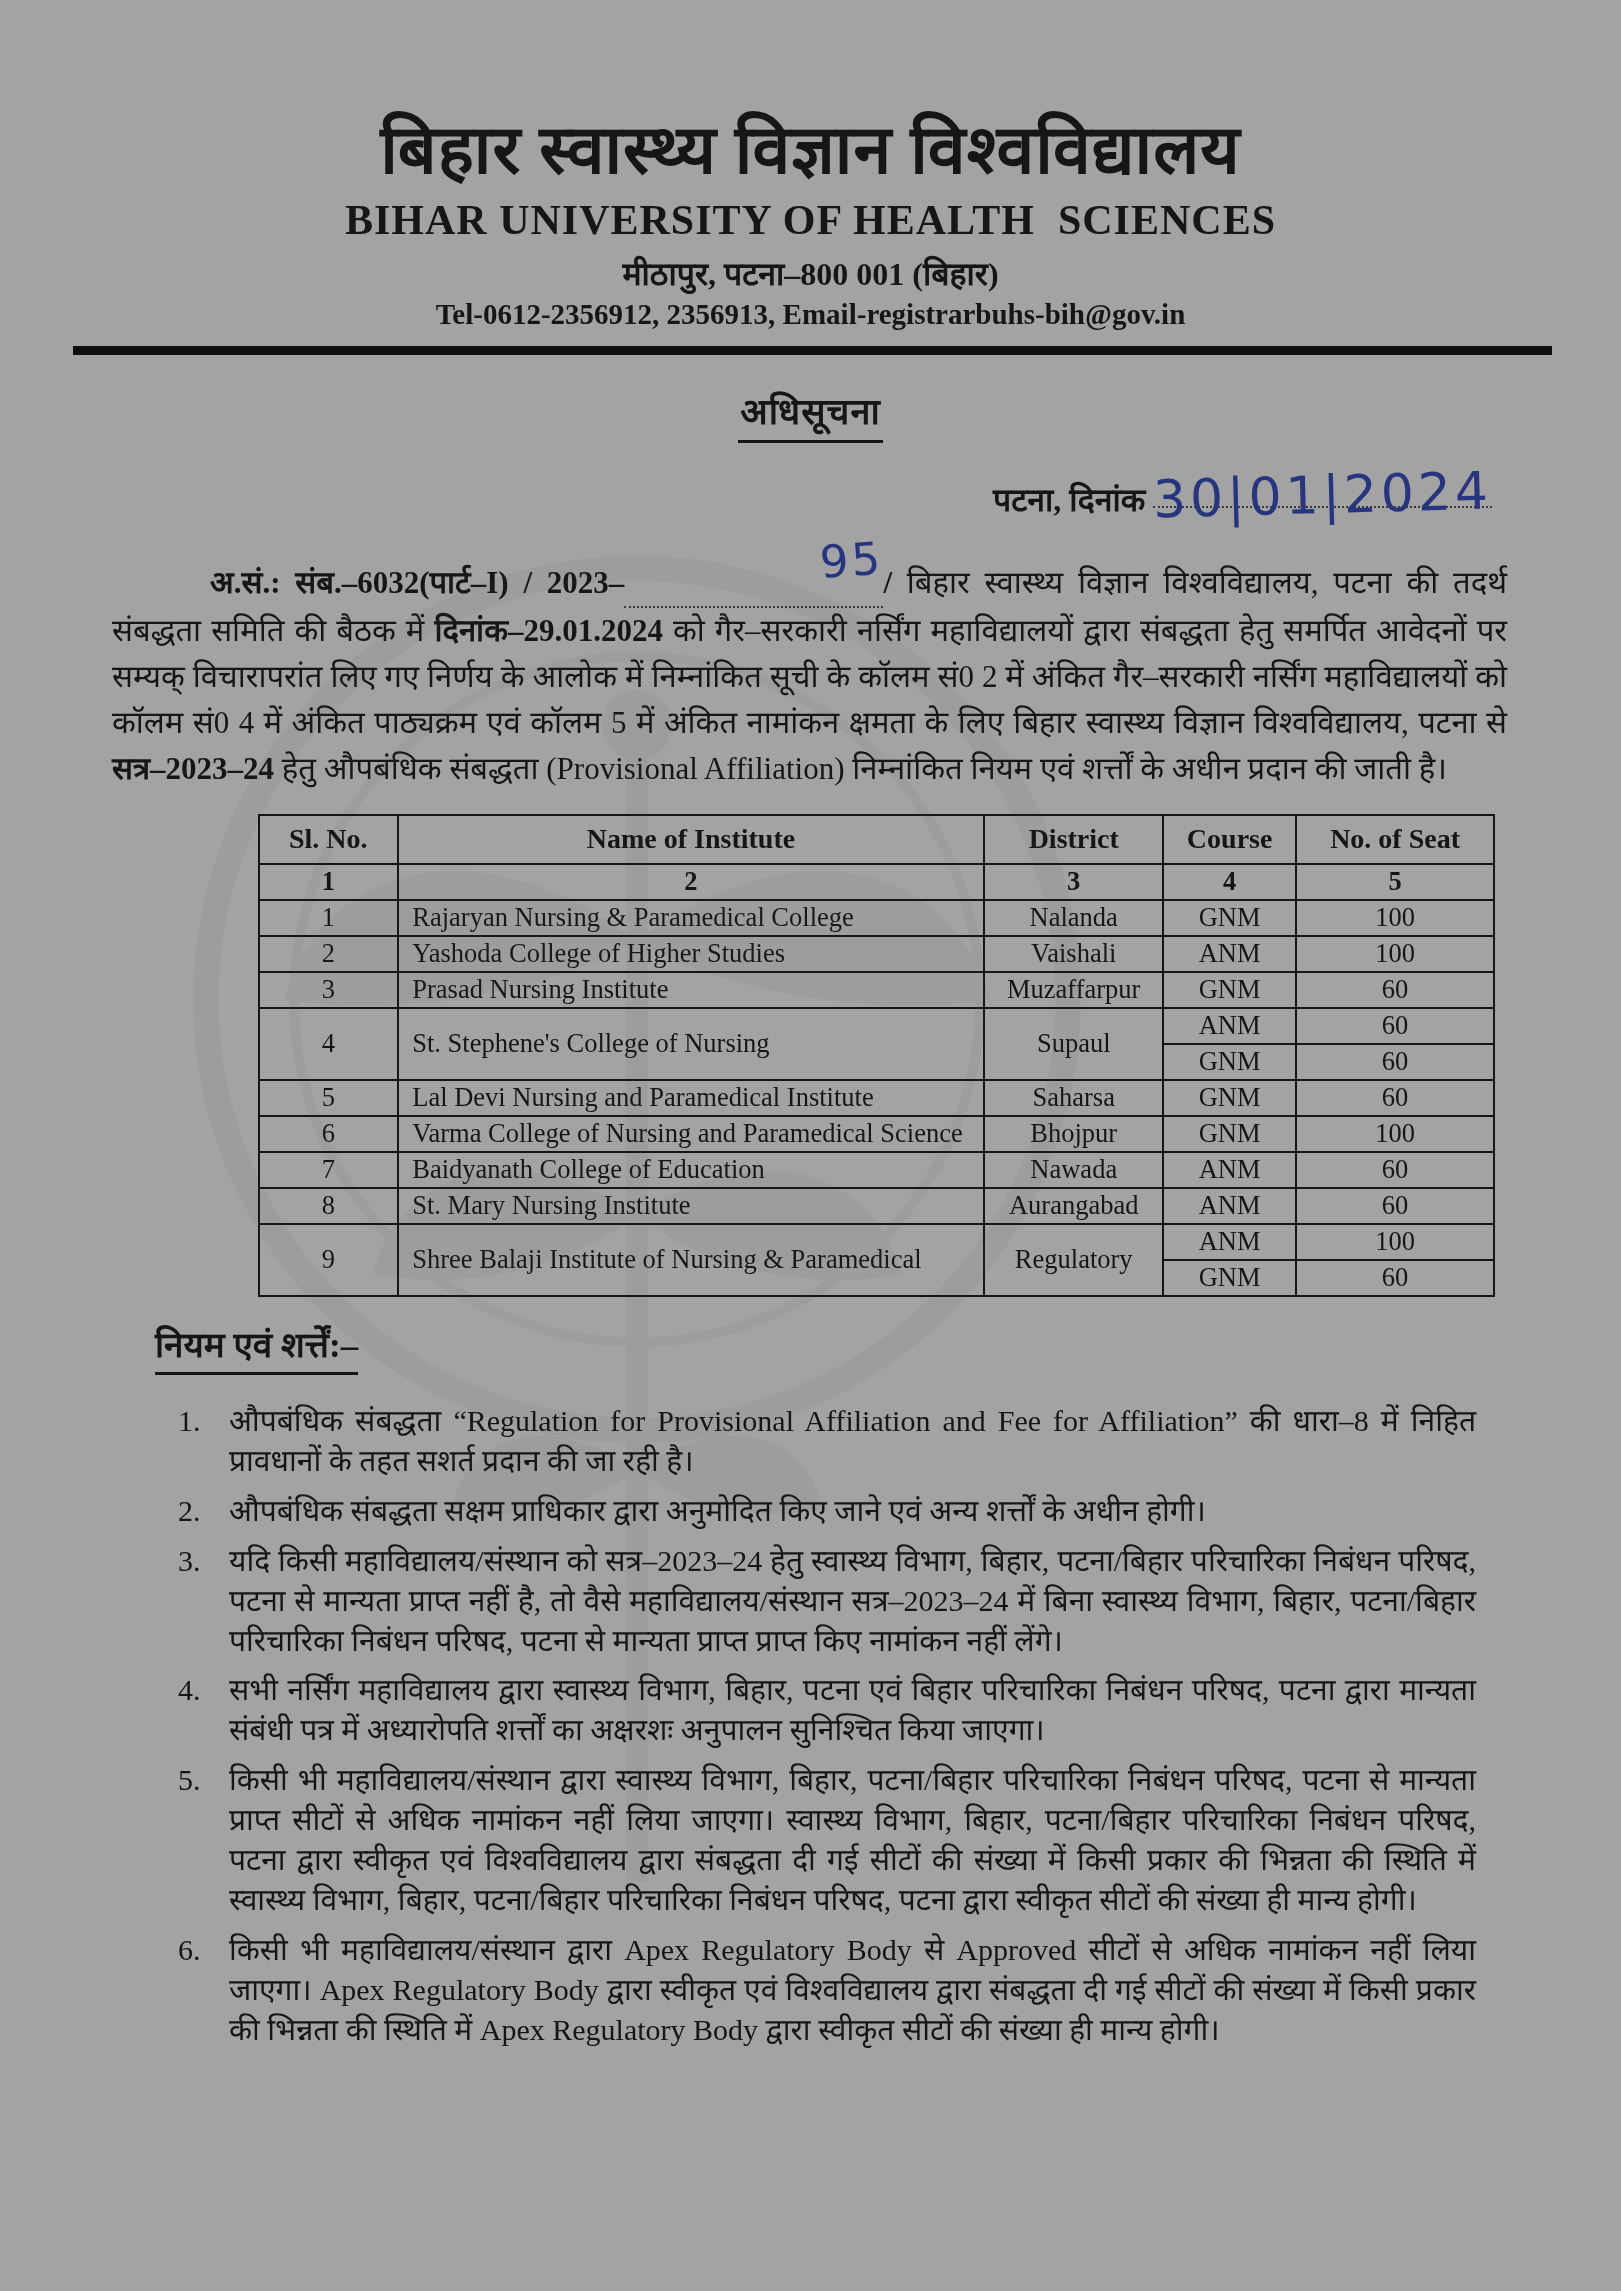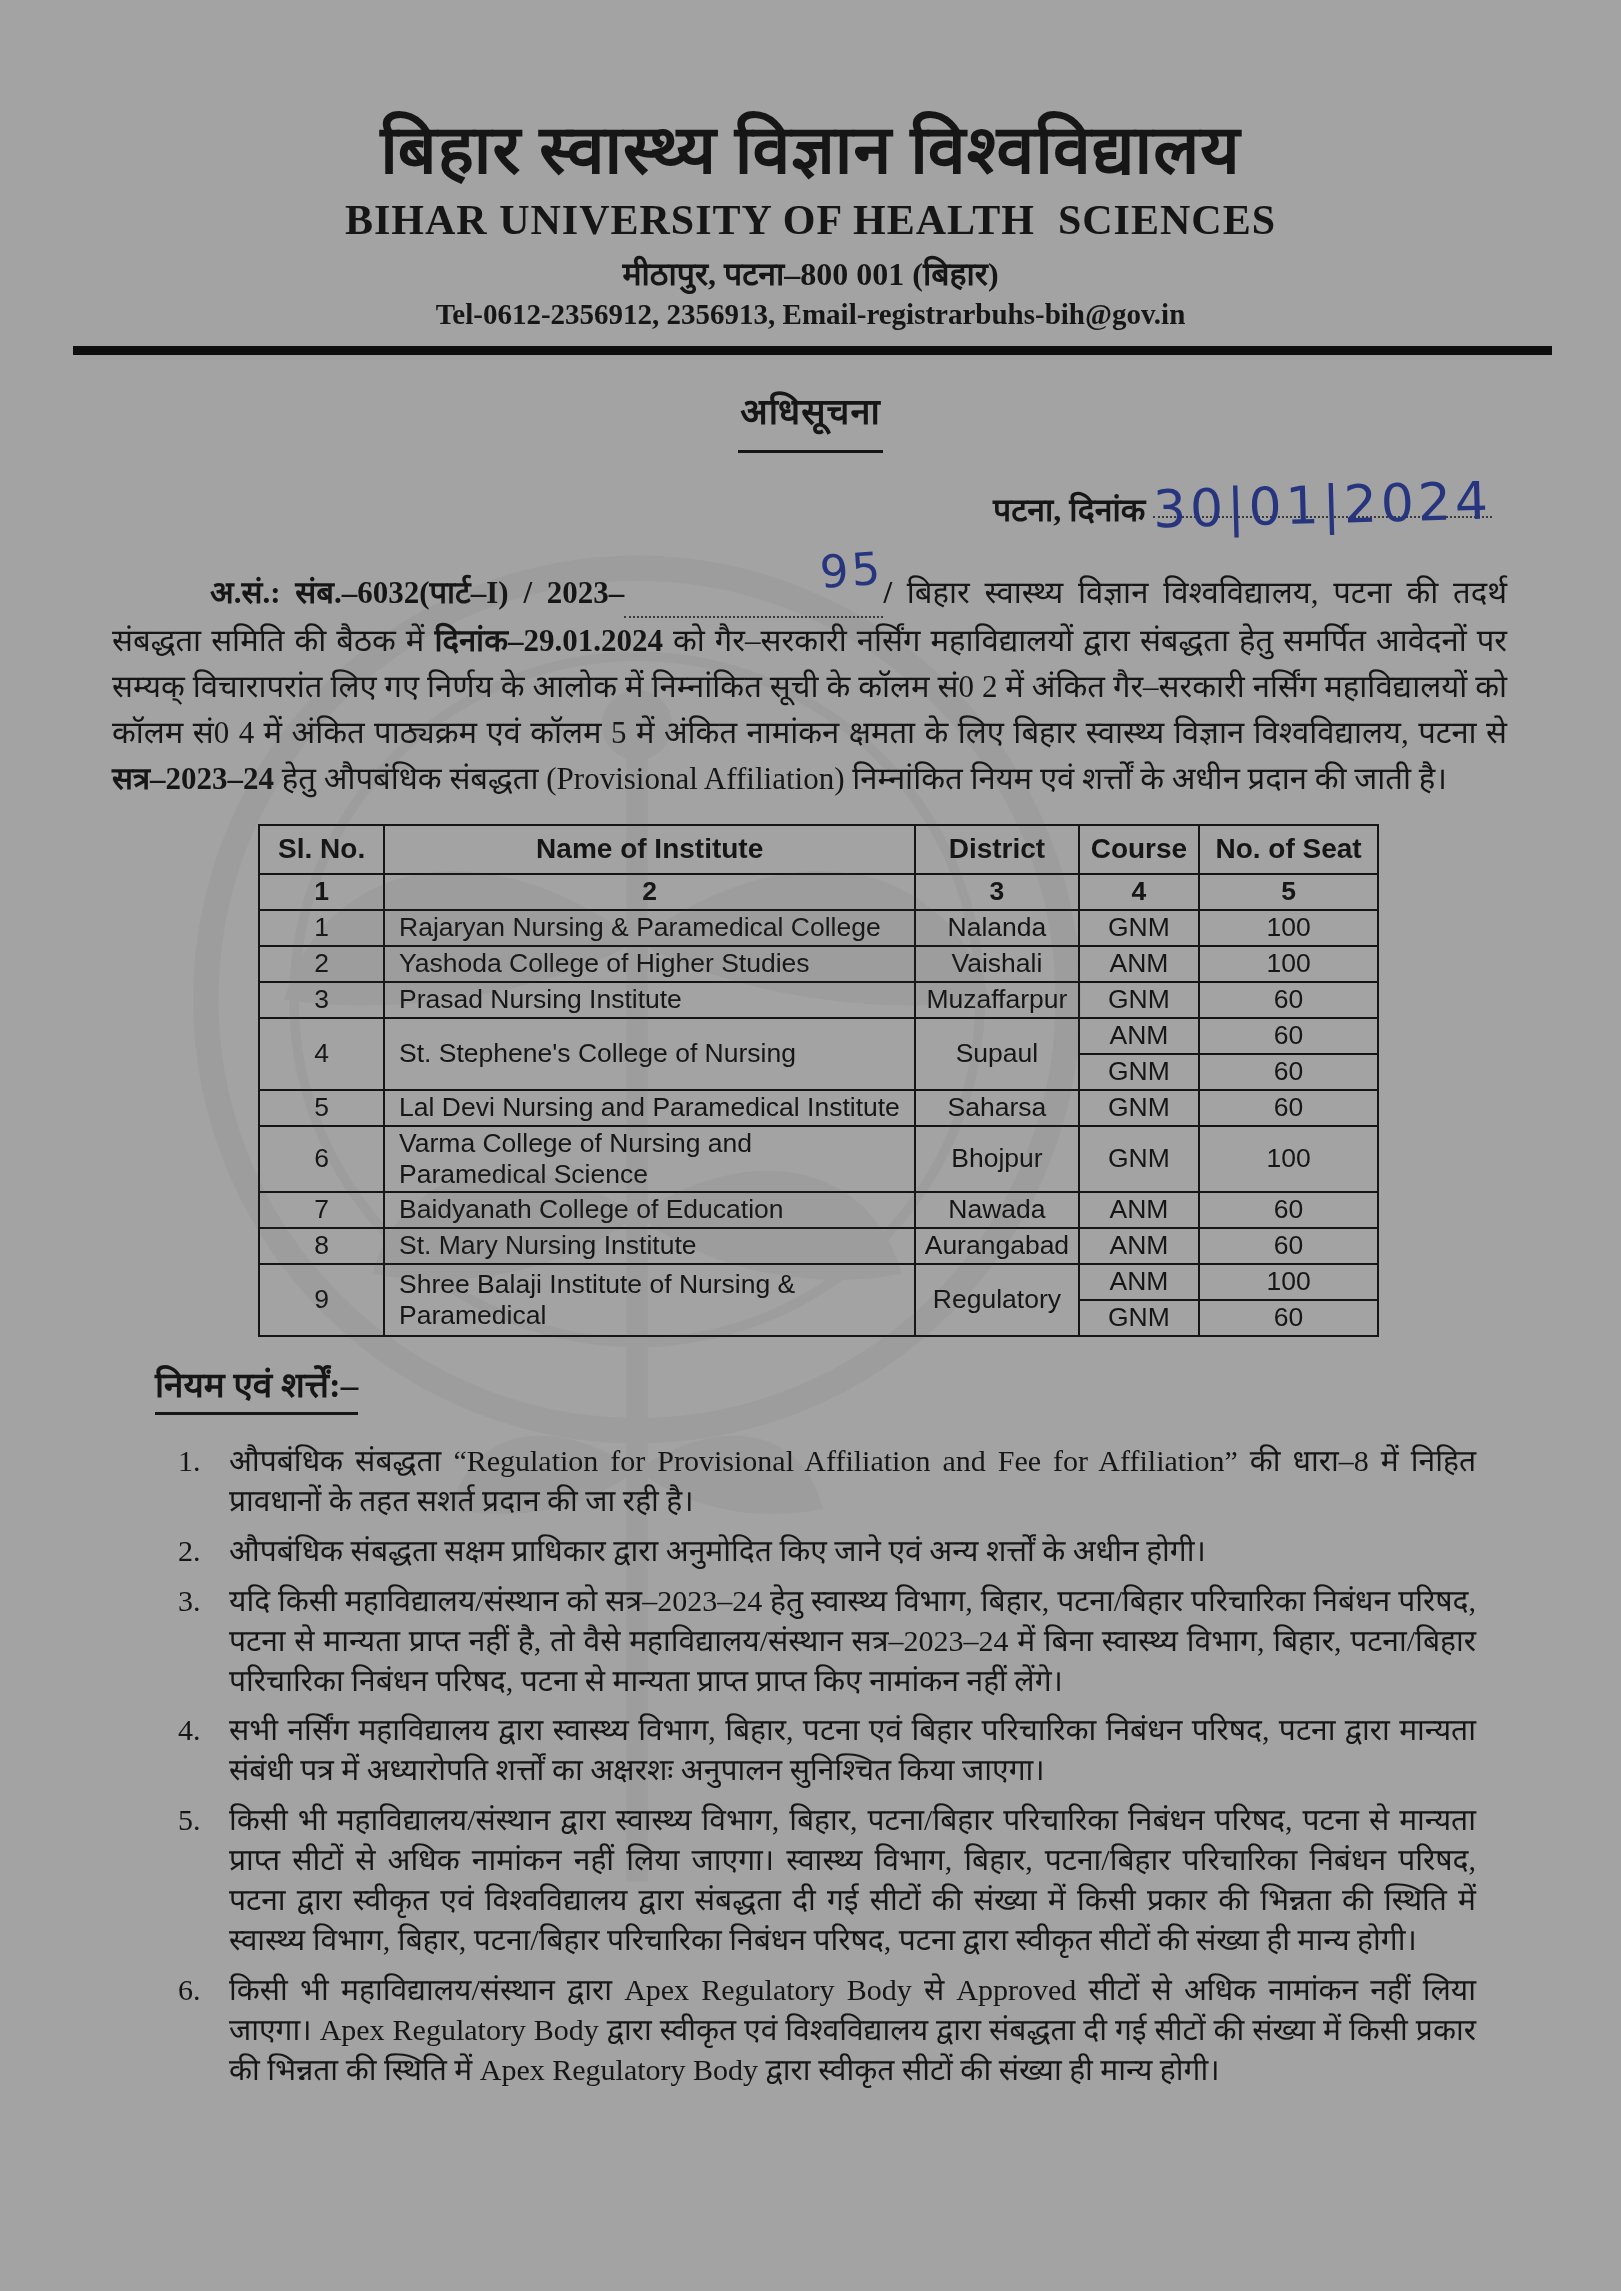--- a/index.html
+++ b/index.html
@@ -22,40 +22,40 @@
   .title-hi{font-size:68px;font-weight:700;letter-spacing:1px;}
   .title-en{display:block;margin-top:15px;font-size:42px;font-weight:700;
     font-family:"Liberation Serif","DejaVu Serif",serif;letter-spacing:1px;white-space:pre-wrap;}
   .addr{display:block;margin-top:17px;font-size:32px;font-weight:700;}
   .tel{display:block;margin-top:9.8px;font-size:29px;font-weight:700;
     font-family:"Liberation Serif","DejaVu Serif",serif;}
   .rule{height:8.8px;background:#0f0f0f;margin:17.6px 69px 0 73px;}
   
   .notice-wrap{text-align:center;margin-top:31px;}
   .notice{display:inline-block;font-size:36px;font-weight:700;
-    border-bottom:3.9px solid #161616;padding:0 2px 15px;letter-spacing:1px;}
+    border-bottom:3.9px solid #161616;padding:0 2px 5px;letter-spacing:1px;}
   
   .dateline{margin:19.6px 129px 0 0;text-align:right;font-size:32px;font-weight:600;height:73px;}
   .date-slot{display:inline-block;min-width:338px;border-bottom:2.9px dotted #3a3a3a;
     text-align:center;vertical-align:baseline;height:43px;}
   .hw{color:#27357e;font-family:"DejaVu Sans","Liberation Sans",sans-serif;font-weight:500;}
   .hw-date{display:inline-block;font-size:52px;letter-spacing:3.9px;
     transform:rotate(-1.5deg) translateY(2px);}
   
   .body-para{margin:19.6px 114px 0 112px;font-size:31px;line-height:46px;
     text-align:justify;text-indent:98px;}
   .b{font-weight:700;}
   .num-slot{display:inline-block;min-width:167px;border-bottom:2.9px dotted #3a3a3a;
     text-align:center;}
   .hw-num{display:inline-block;font-size:45px;letter-spacing:2.9px;
     transform:translateY(-13.7px) rotate(-4deg);}
   .latin{font-family:"Liberation Serif","DejaVu Serif",serif;}
   
-  table.seats{border-collapse:collapse;margin:21.6px 0 0 258px;width:1121px;
-    font-family:Liberation Sans, sans-serif;
+  table.seats{border-collapse:collapse;margin:21.6px 0 0 258px;width:1237px;
+    font-family:Liberation Serif, serif;
     border:2.9px solid #151515;}
   table.seats th,table.seats td{border:2px solid #151515;padding:1px 7.8px;}
   table.seats th{height:45px;font-size:28px;font-weight:700;text-align:center;}
   tr.colnums td{height:35px;font-size:27.4px;font-weight:700;text-align:center;}
   table.seats td{height:32px;font-size:26.5px;text-align:center;}
   table.seats td.c-name{text-align:left;padding-left:13.7px;}
   col.w-sl{width:124px;}col.w-name{width:525px;}col.w-dist{width:160px;}
   col.w-course{width:119px;}col.w-seat{width:177px;}
   
   .terms-heading-wrap{margin:23.5px 0 0 155px;}

